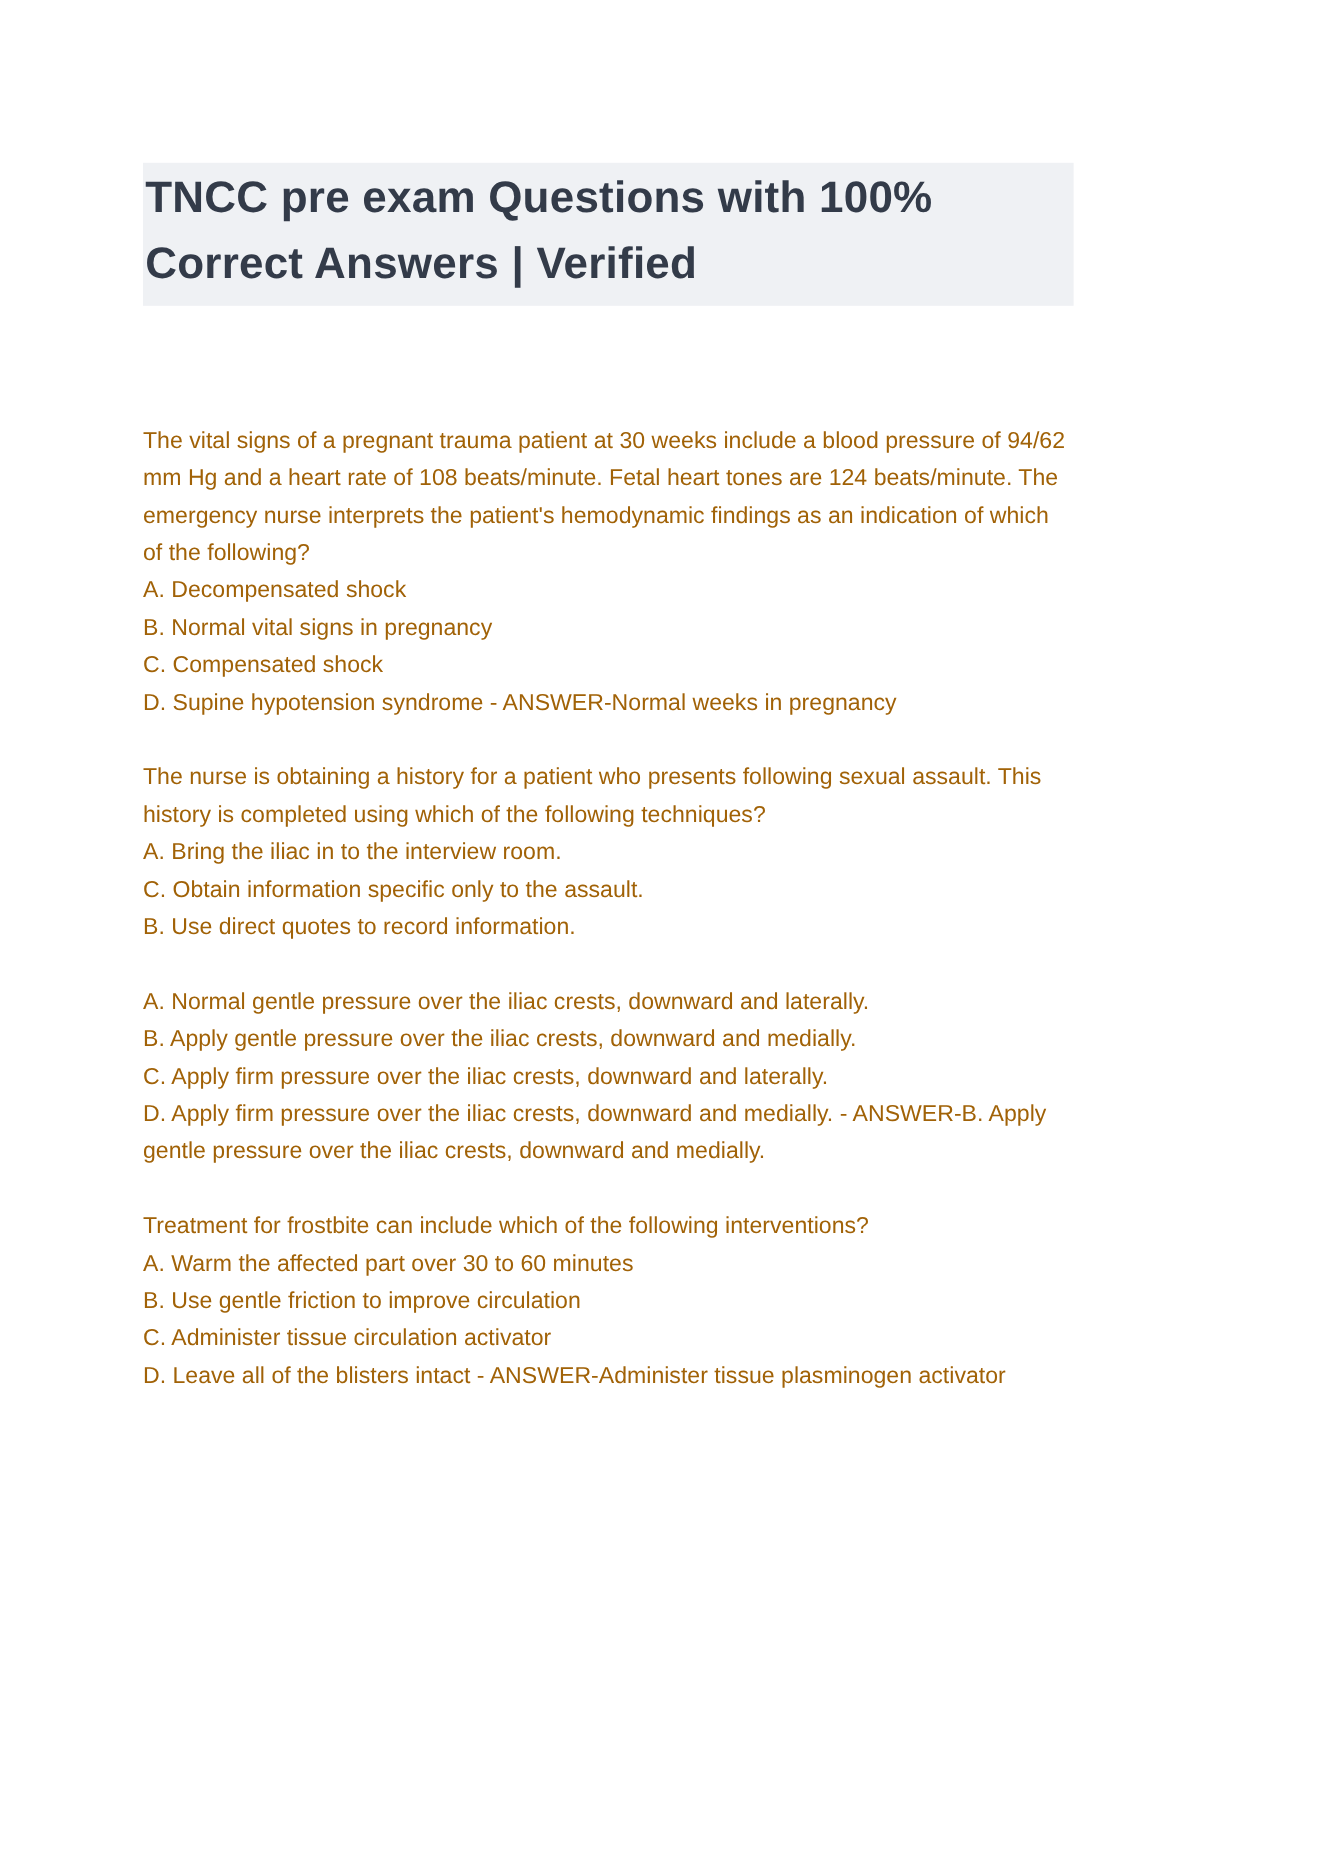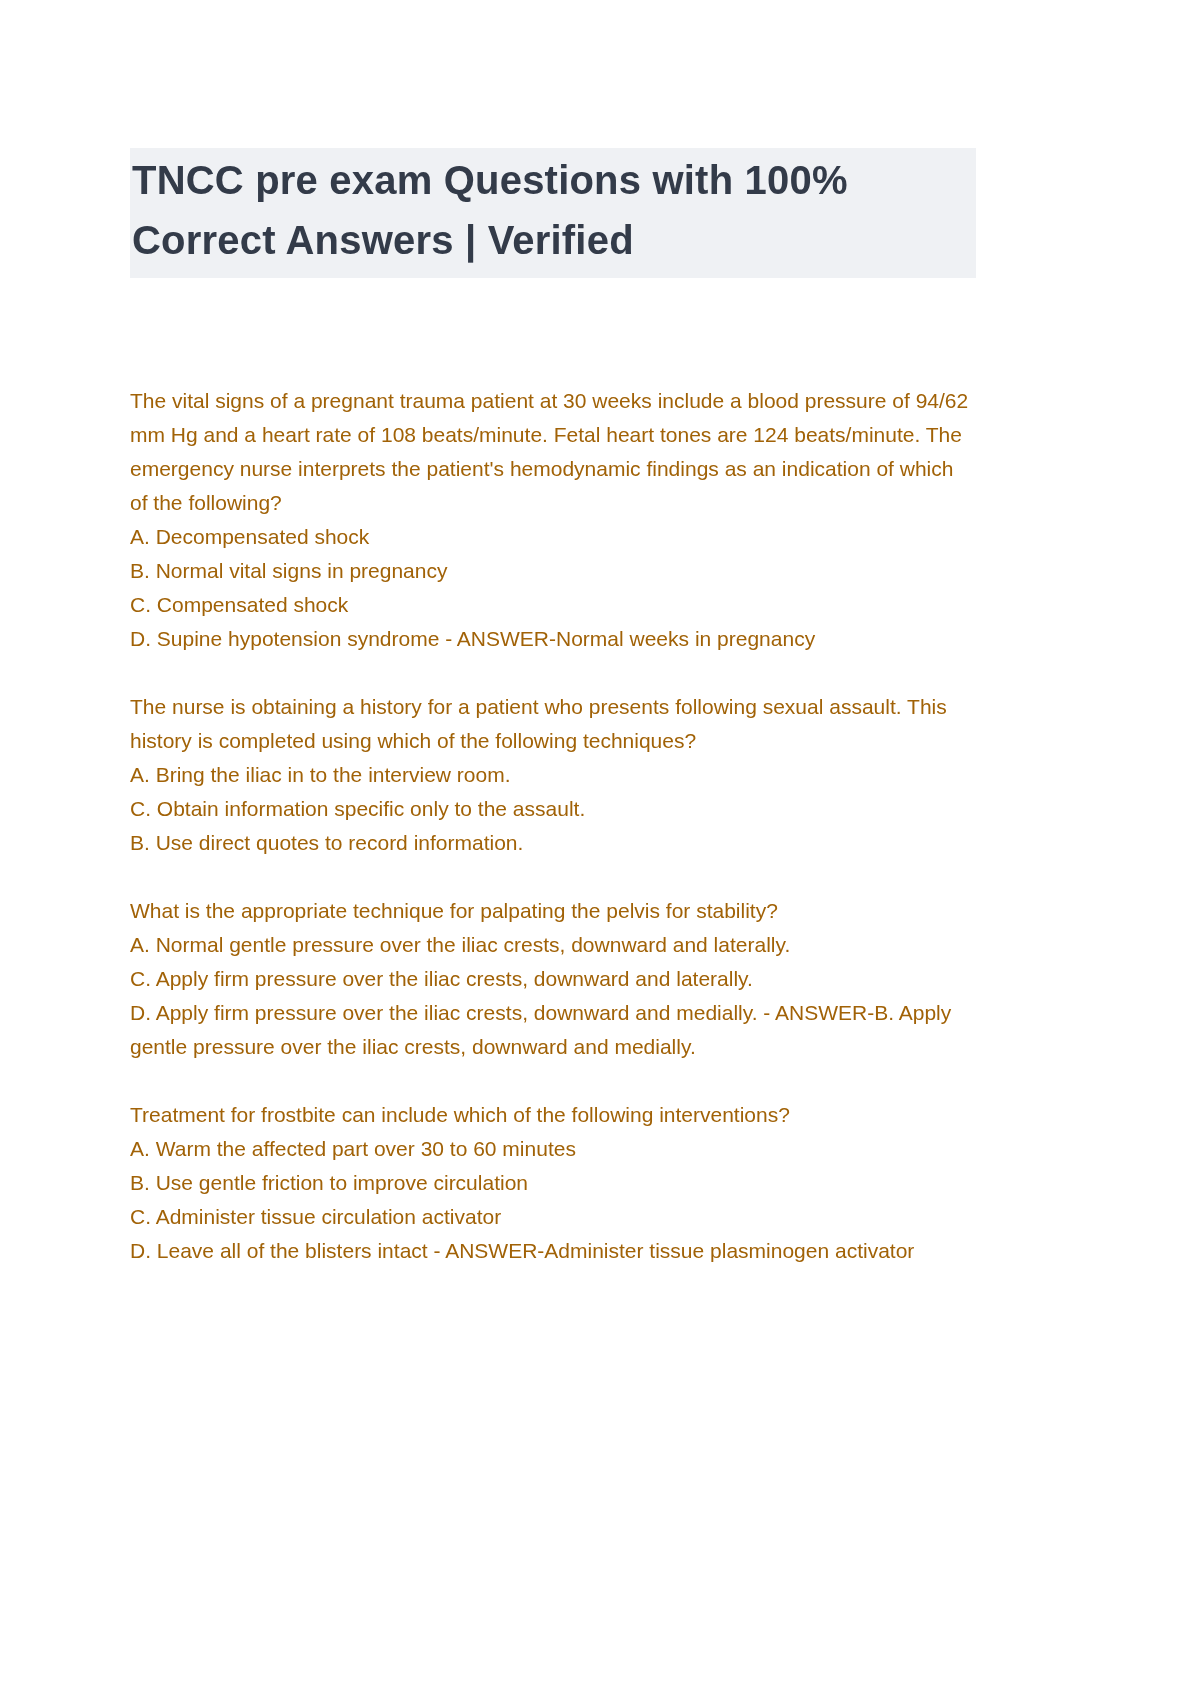--- a/index.html
+++ b/index.html
@@ -65,22 +65,22 @@
     </div>
 
     <div class="question-block">
       <p class="question-stem">The nurse is obtaining a history for a patient who presents following sexual assault. This history is completed using which of the following techniques?</p>
       <p class="option-line">A. Bring the iliac in to the interview room.</p>
       <p class="option-line">C. Obtain information specific only to the assault.</p>
       <p class="option-line">B. Use direct quotes to record information.</p>
     </div>
 
     <div class="question-block">
-      <p class="question-stem">What is the appropriate technique for palpating the pelvis for stability?</p>
       <p class="option-line">A. Normal gentle pressure over the iliac crests, downward and laterally.</p>
+      <p class="option-line">B. Apply gentle pressure over the iliac crests, downward and medially.</p>
       <p class="option-line">C. Apply firm pressure over the iliac crests, downward and laterally.</p>
       <p class="option-line">D. Apply firm pressure over the iliac crests, downward and medially. - ANSWER-B. Apply gentle pressure over the iliac crests, downward and medially.</p>
     </div>
 
     <div class="question-block">
       <p class="question-stem">Treatment for frostbite can include which of the following interventions?</p>
       <p class="option-line">A. Warm the affected part over 30 to 60 minutes</p>
       <p class="option-line">B. Use gentle friction to improve circulation</p>
       <p class="option-line">C. Administer tissue circulation activator</p>
       <p class="option-line">D. Leave all of the blisters intact - ANSWER-Administer tissue plasminogen activator</p>

